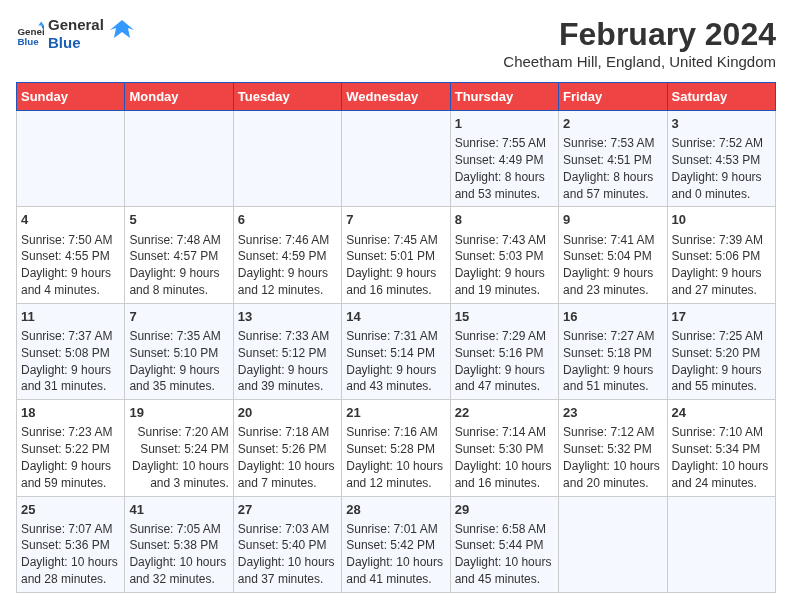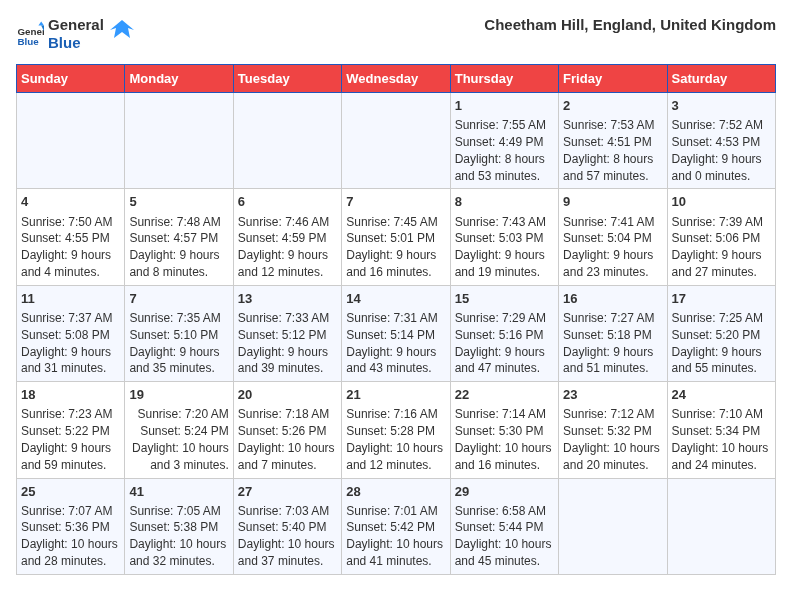--- a/index.html
+++ b/index.html
@@ -29,21 +29,21 @@
       text-align: right;
     }
     .main-title {
       font-size: 32px;
       font-weight: bold;
       color: #333;
     }
     .subtitle {
       font-size: 15px;
       color: #333;
-      font-weight: bold;
+      font-weight: normal;
     }
     table {
       width: 100%;
       border-collapse: collapse;
       font-size: 11px;
     }
     thead tr th {
       background-color: #ef4444;
       color: #fff;
       padding: 6px 4px;
@@ -93,20 +93,21 @@
     </svg>
     <div style="line-height:1.2;">
       <div style="font-weight:bold; font-size:15px; color:#333;">General</div>
       <div style="font-weight:bold; font-size:15px; color:#1a5fb4;">Blue</div>
     </div>
     <svg width="24" height="20" viewBox="0 0 24 20" style="margin-left:2px; margin-top:-8px;">
       <polygon points="12,0 24,10 18,8 20,18 12,12 4,18 6,8 0,10" fill="#3399ff"></polygon>
     </svg>
   </div>
   <div class="title-area">
+    <div class="main-title">February 2024</div>
     <div class="subtitle">Cheetham Hill, England, United Kingdom</div>
   </div>
 </div>
 
 <table>
   <thead>
     <tr>
     <th>Sunday</th>
         <th>Monday</th>
         <th>Tuesday</th>

